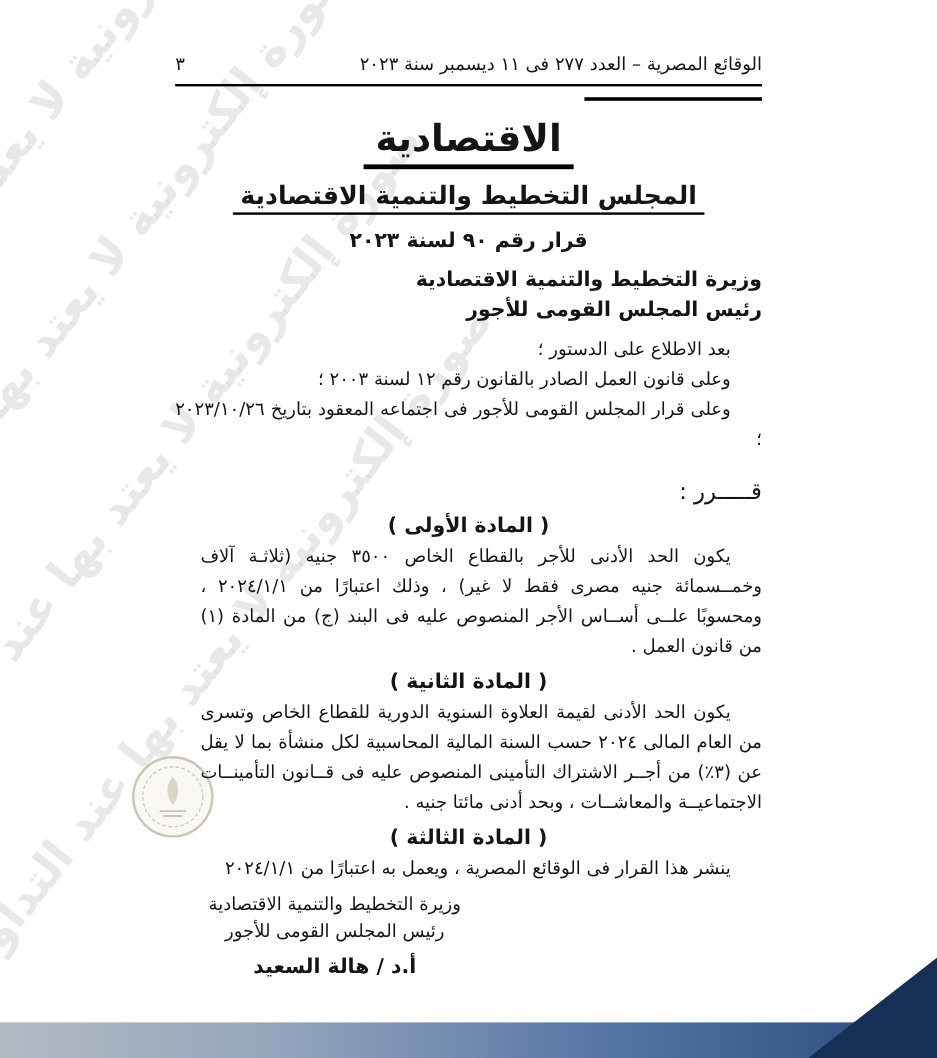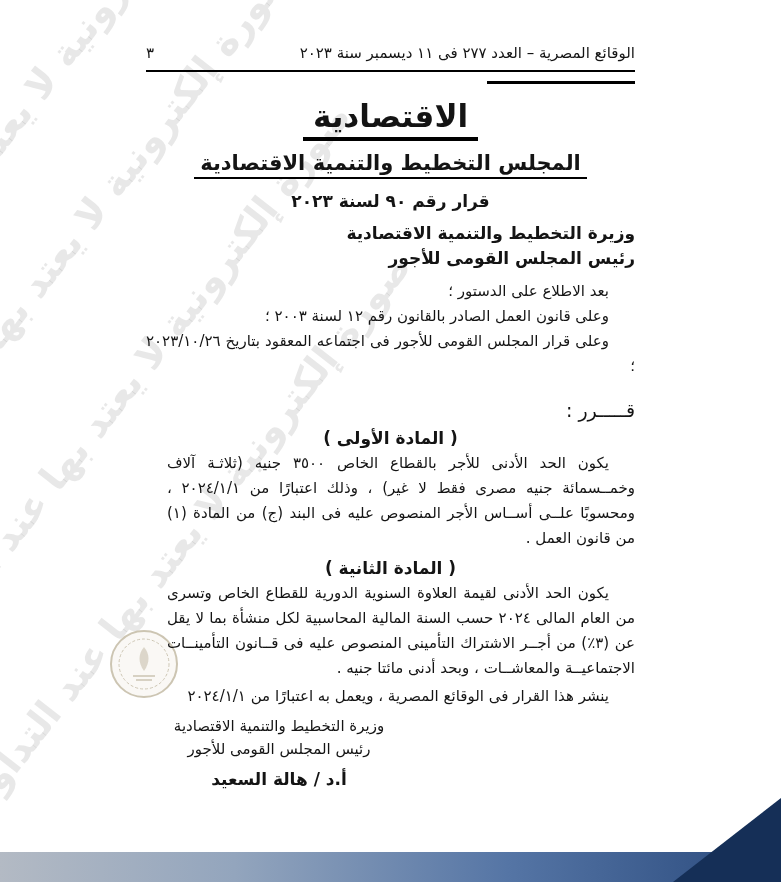--- a/index.html
+++ b/index.html
@@ -127,20 +127,21 @@
     <p class="body">وعلى قرار المجلس القومى للأجور فى اجتماعه المعقود بتاريخ ٢٠٢٣/١٠/٢٦ ؛</p>
 
     <div class="decided">قـــــرر :</div>
 
     <div class="art-head">( المادة الأولى )</div>
     <p class="body art">يكون الحد الأدنى للأجر بالقطاع الخاص ٣٥٠٠ جنيه (ثلاثـة آلاف وخمــسمائة جنيه مصرى فقط لا غير) ، وذلك اعتبارًا من ٢٠٢٤/١/١ ، ومحسوبًا علــى أســاس الأجر المنصوص عليه فى البند (ج) من المادة (١) من قانون العمل .</p>
 
     <div class="art-head">( المادة الثانية )</div>
     <p class="body art">يكون الحد الأدنى لقيمة العلاوة السنوية الدورية للقطاع الخاص وتسرى من العام المالى ٢٠٢٤ حسب السنة المالية المحاسبية لكل منشأة بما لا يقل عن (٣٪) من أجــر الاشتراك التأمينى المنصوص عليه فى قــانون التأمينــات الاجتماعيــة والمعاشــات ، وبحد أدنى مائتا جنيه .</p>
 
+    <div class="art-head">( المادة الثالثة )</div>
     <p class="body art single">ينشر هذا القرار فى الوقائع المصرية ، ويعمل به اعتبارًا من ٢٠٢٤/١/١</p>
 
 
     <div class="signature">
       <div>وزيرة التخطيط والتنمية الاقتصادية</div>
       <div>رئيس المجلس القومى للأجور</div>
       <div class="sig-name">أ.د / هالة السعيد</div>
     </div>
 
   </div>

